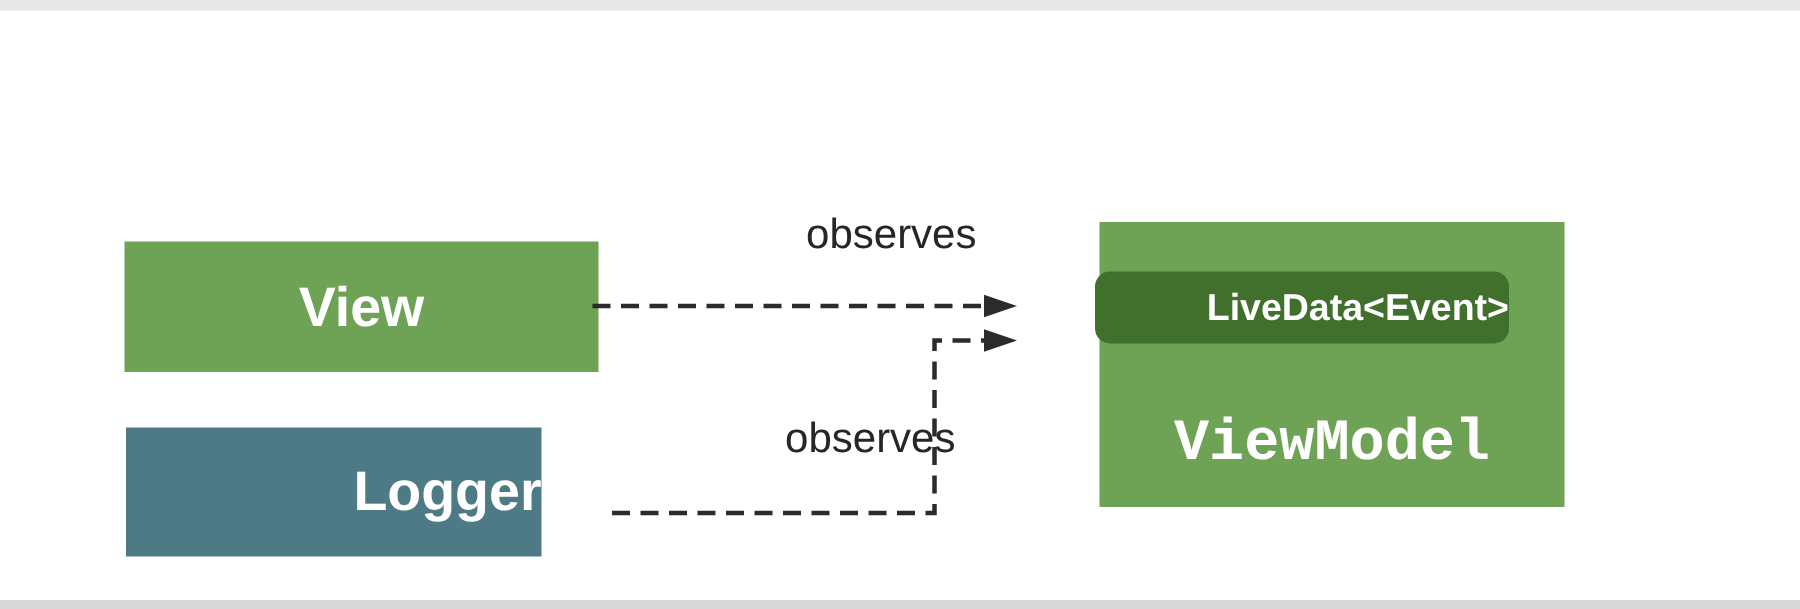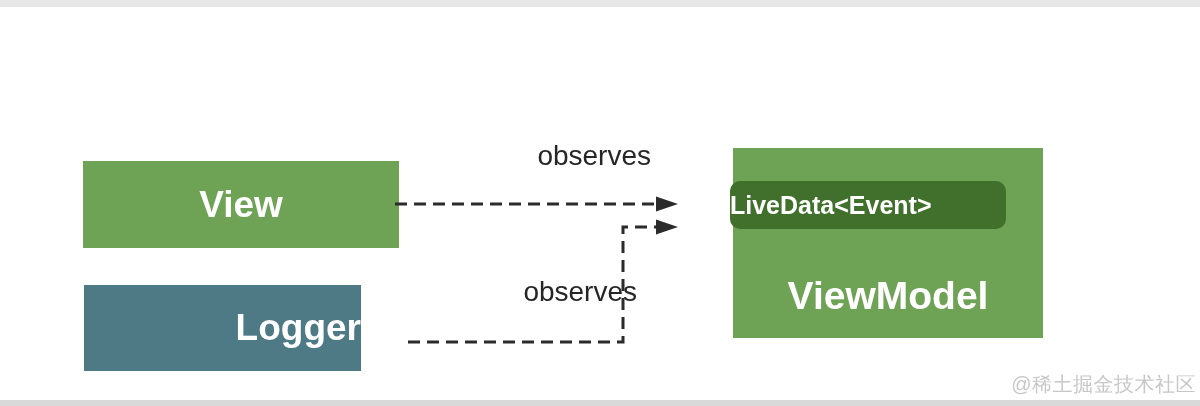--- a/index.html
+++ b/index.html
@@ -48,33 +48,34 @@
     display: block;
   }
   .livedata {
     position: absolute;
     left: -3px; top: 33px;
     width: 276px; height: 48px;
     border-radius: 10px;
     background: var(--livedata-green, #41702c);
     display: flex;
     align-items: center;
-    justify-content: flex-start;
+    justify-content: flex-end;
     color: #ffffff;
     font-size: 25px;
     font-weight: bold;
   }
   .vm-label {
     position: absolute;
     left: 0; right: 0; top: 122px;
     text-align: center;
     line-height: 52px;
     color: #ffffff;
     font-size: 39px;
     font-weight: bold;
+    font-family: Liberation Mono, monospace;
   }
   .edge-label {
     position: absolute;
     width: 240px;
     text-align: right;
     color: var(--label-text, #262626);
     font-size: 28px;
     font-weight: 500;
   }
   .edge-label.l1 { left: 411px; top: 140px; }
@@ -133,17 +134,16 @@
 
   <svg class="arrows" viewBox="0 0 1200 406" aria-hidden="true">
 
     <line class="dash" x1="395" y1="204" x2="656" y2="204"></line>
     <polygon class="head" points="656,196.5 678,204 656,211.5"></polygon>
 
     <path class="dash" d="M408 342 L623 342 L623 227 L656 227"></path>
     <polygon class="head" points="656,219.5 678,227 656,234.5"></polygon>
   </svg>
 
-  <div class="watermark">@稀土掘金技术社区</div>
 
   <div class="strip bottom"></div>
 
 </div>
 
 </body></html>

